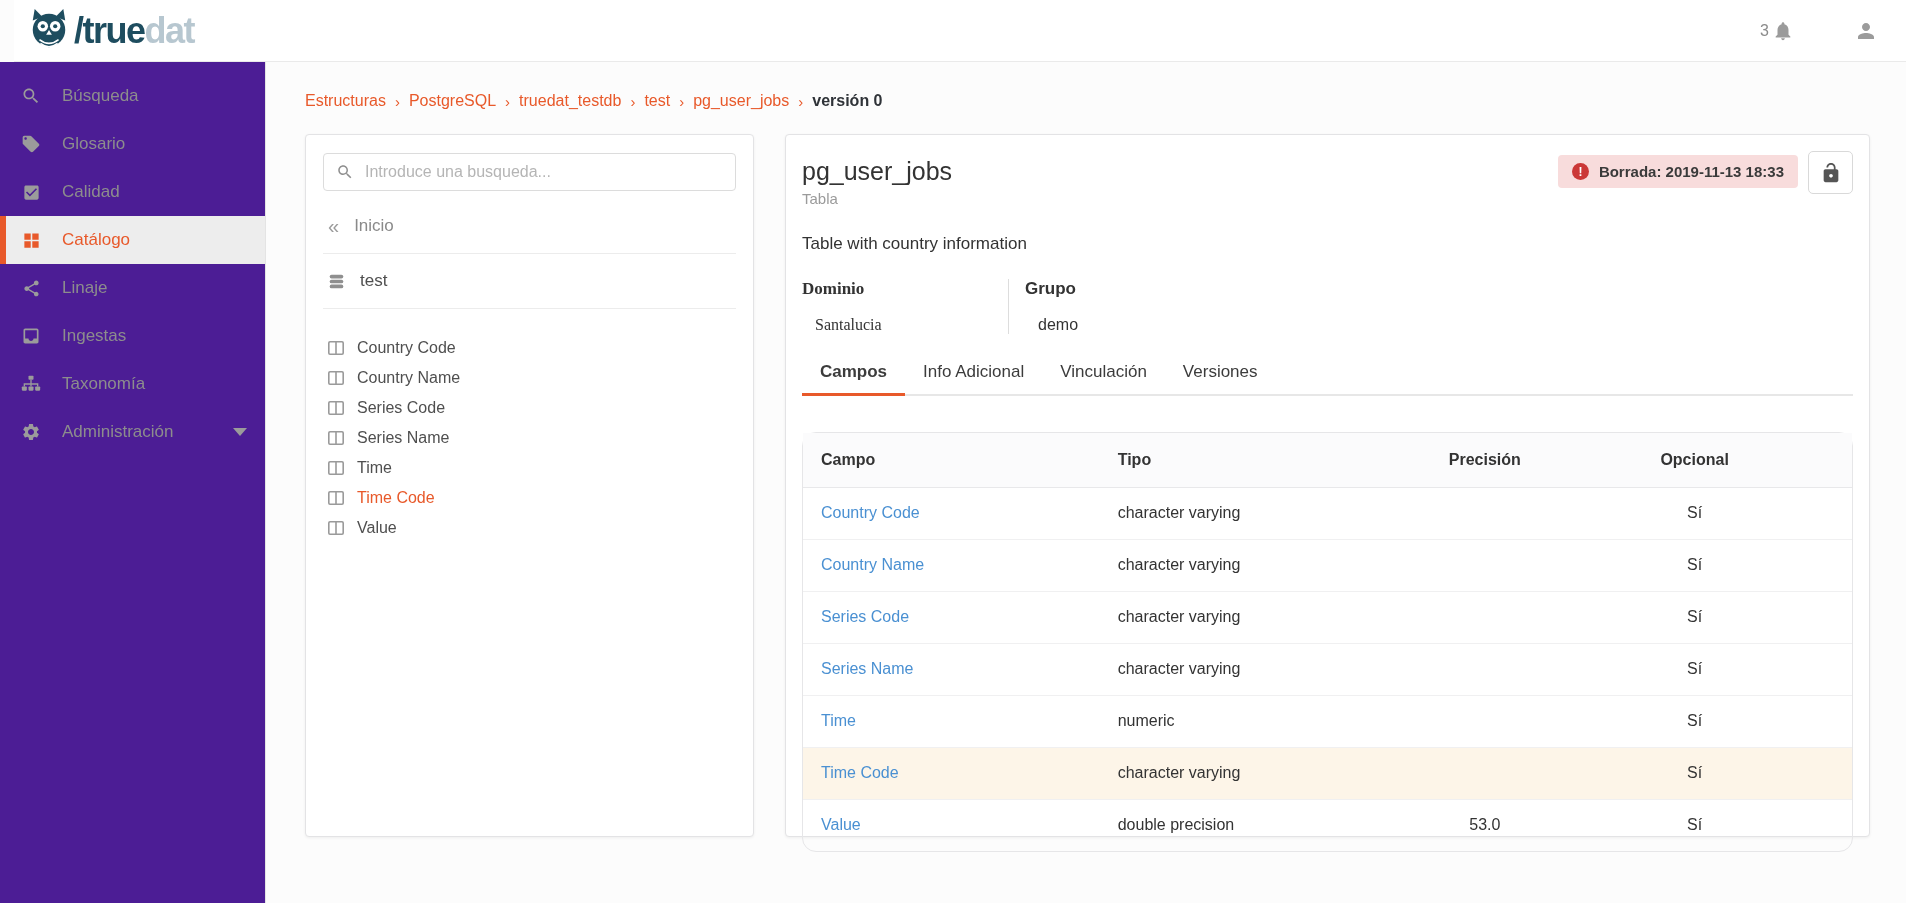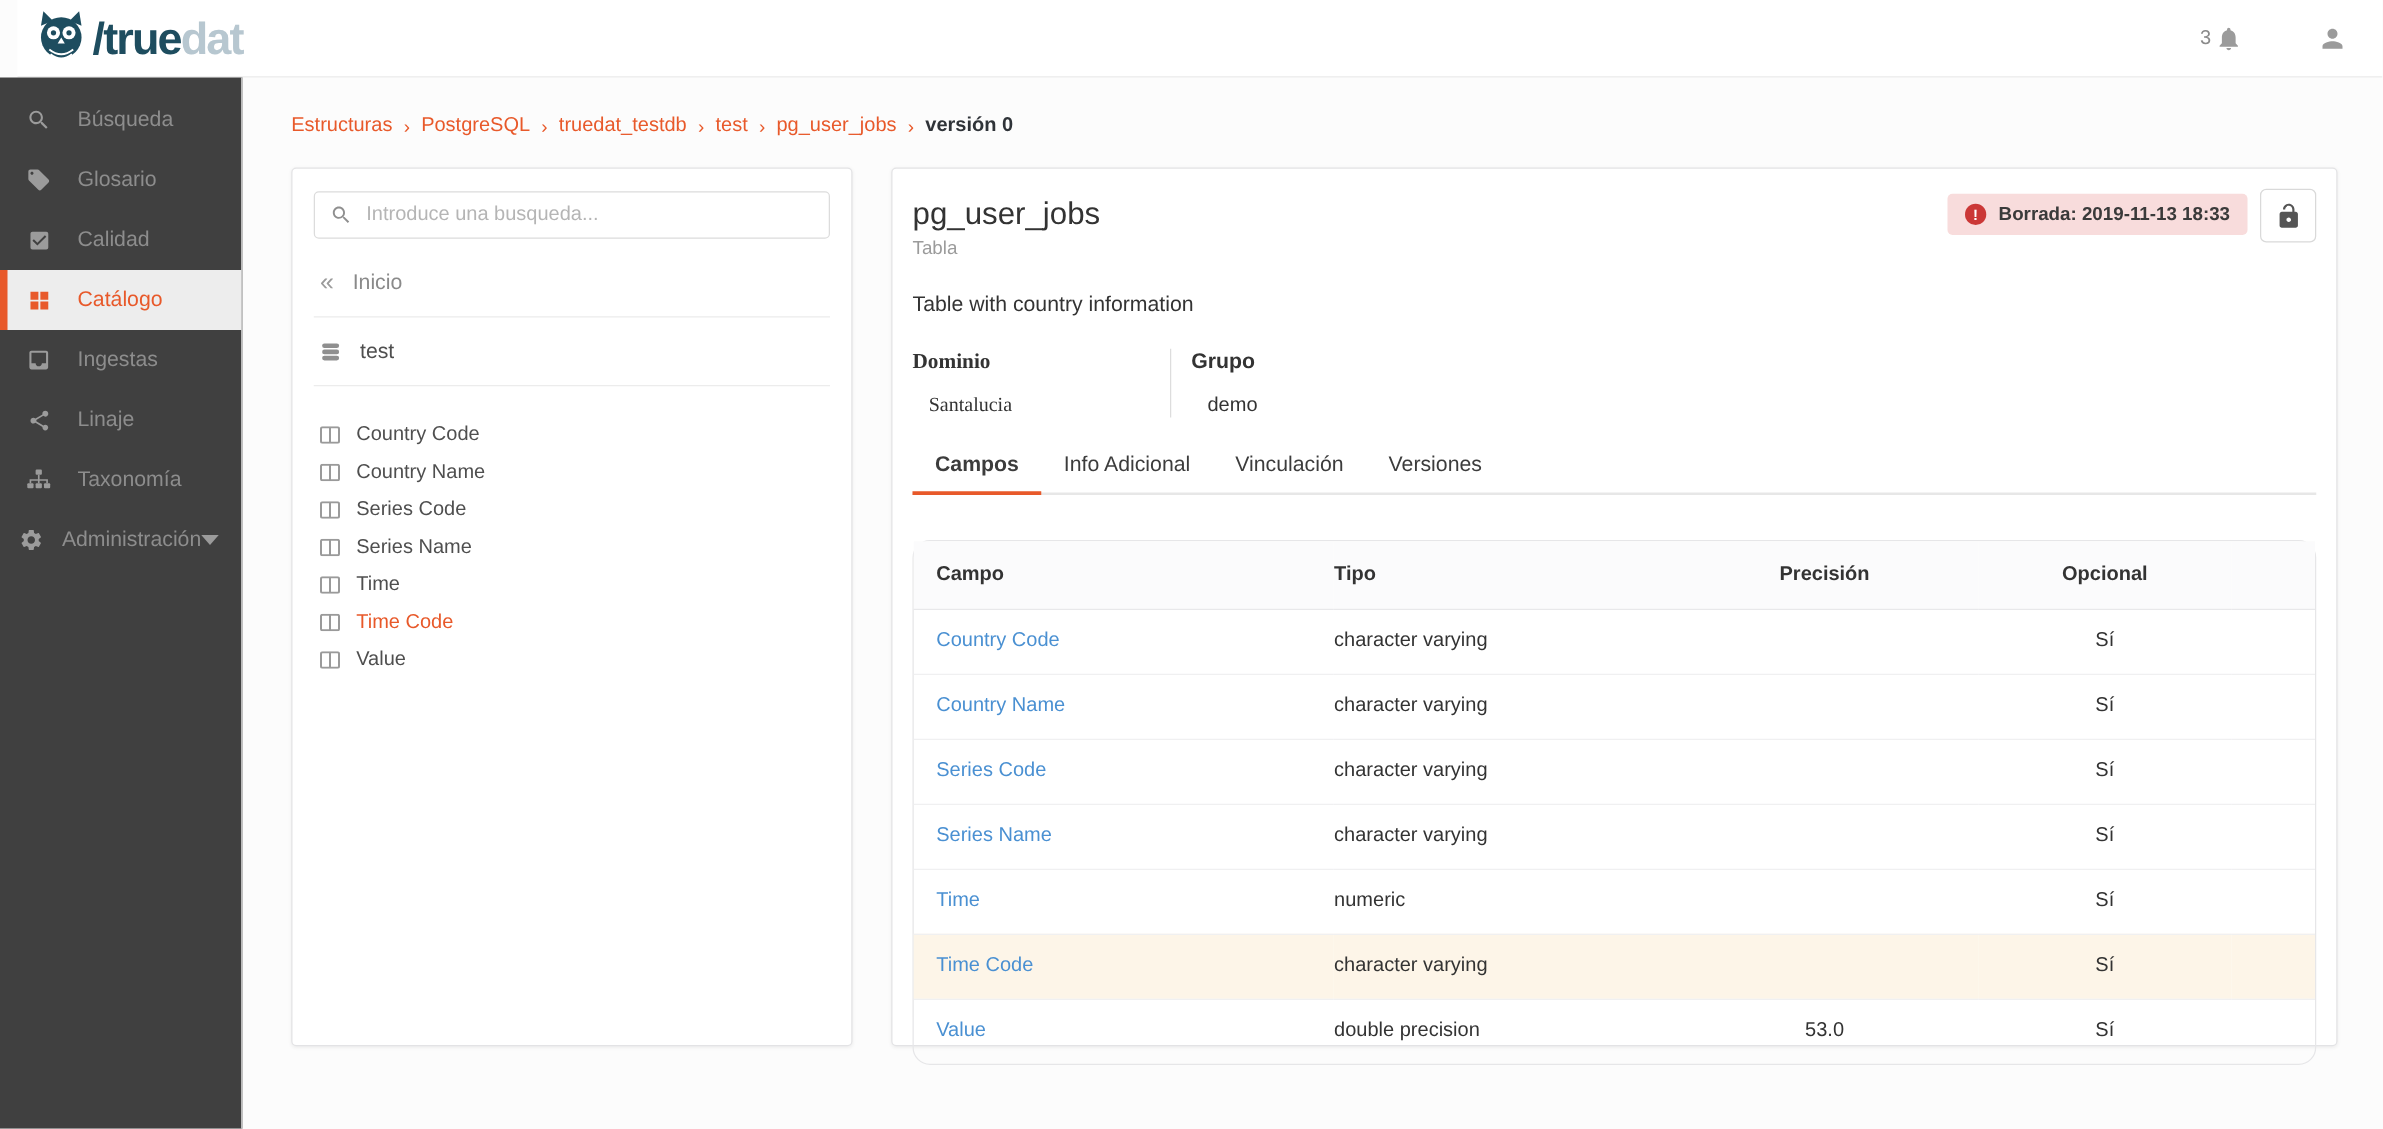--- a/index.html
+++ b/index.html
@@ -12,21 +12,21 @@
   .brand { display:flex; align-items:center; gap:4px; cursor:pointer; }
   .wordmark { font-size:36px; font-weight:800; color:#1E4D5F; letter-spacing:-1.5px; line-height:1; }
   .wordmark .dat { color:#B7C7D0; }
   .nav-right { display:flex; align-items:center; gap:60px; }
   .notif { display:flex; align-items:center; gap:3px; color:#8b8b8b; font-size:16px; cursor:pointer; }
   .icon-gray { fill:#9b9b9b; }
   .user-btn { cursor:pointer; display:flex; align-items:center; }
 
   
   .layout { display:flex; height:841px; }
-  .sidebar { width:194px; background:#404040; border-right:1px solid #e4e4e4; padding-top:10px; flex-shrink:0; }
+  .sidebar { width:266px; background:#4c1d95; border-right:1px solid #e4e4e4; padding-top:10px; flex-shrink:0; }
   .side-item { height:48px; display:flex; align-items:center; color:#8d8d8d; font-size:17px;
                cursor:pointer; position:relative; padding-right:18px; }
   .side-item .icn { width:62px; display:flex; justify-content:center; align-items:center; }
   .side-item.active { background:#ededed; color:#E8592A; }
   .side-item.active::before { content:""; position:absolute; left:0; top:0; bottom:0; width:6px; background:#E8592A; }
   .side-item.active .icon-gray { fill:#E8592A; }
   .caret { margin-left:auto; width:0; height:0; border-left:7px solid transparent;
            border-right:7px solid transparent; border-top:8px solid #9b9b9b; }
 
   .content { flex:1; padding:0 36px 0 39px; }
@@ -168,33 +168,33 @@
     <div class="side-item active">
       <span class="icn">
         <svg width="19" height="19" viewBox="0 0 24 24" class="icon-gray">
             <path d="M3 3h8v8H3zM13 3h8v8h-8zM3 13h8v8H3zM13 13h8v8h-8z"></path>
           </svg>
       </span>
       <span>Catálogo</span>
     </div>
     <div class="side-item">
       <span class="icn">
+        <svg width="19" height="19" viewBox="0 0 24 24" class="icon-gray">
+            <path d="M18 16.08c-.76 0-1.44.3-1.96.77L8.91 12.7c.05-.23.09-.46.09-.7s-.04-.47-.09-.7l7.05-4.11c.54.5 1.25.81 2.04.81 1.66 0 3-1.34 3-3s-1.34-3-3-3-3 1.34-3 3c0 .24.04.47.09.7L8.04 9.81C7.5 9.31 6.79 9 6 9c-1.66 0-3 1.34-3 3s1.34 3 3 3c.79 0 1.5-.31 2.04-.81l7.12 4.16c-.05.21-.08.43-.08.65 0 1.61 1.31 2.92 2.92 2.92 1.61 0 2.92-1.31 2.92-2.92s-1.31-2.92-2.92-2.92z"></path>
+          </svg>
+      </span>
+      <span>Linaje</span>
+    </div>
+    <div class="side-item">
+      <span class="icn">
         <svg width="20" height="20" viewBox="0 0 24 24" class="icon-gray">
             <path d="M19 3H5c-1.1 0-2 .9-2 2v14c0 1.1.9 2 2 2h14c1.1 0 2-.9 2-2V5c0-1.1-.9-2-2-2zm0 12h-4c0 1.66-1.35 3-3 3s-3-1.34-3-3H5V5h14v10z"></path>
           </svg>
       </span>
       <span>Ingestas</span>
-    </div>
-    <div class="side-item">
-      <span class="icn">
-        <svg width="19" height="19" viewBox="0 0 24 24" class="icon-gray">
-            <path d="M18 16.08c-.76 0-1.44.3-1.96.77L8.91 12.7c.05-.23.09-.46.09-.7s-.04-.47-.09-.7l7.05-4.11c.54.5 1.25.81 2.04.81 1.66 0 3-1.34 3-3s-1.34-3-3-3-3 1.34-3 3c0 .24.04.47.09.7L8.04 9.81C7.5 9.31 6.79 9 6 9c-1.66 0-3 1.34-3 3s1.34 3 3 3c.79 0 1.5-.31 2.04-.81l7.12 4.16c-.05.21-.08.43-.08.65 0 1.61 1.31 2.92 2.92 2.92 1.61 0 2.92-1.31 2.92-2.92s-1.31-2.92-2.92-2.92z"></path>
-          </svg>
-      </span>
-      <span>Linaje</span>
     </div>
     <div class="side-item">
       <span class="icn">
         <svg width="20" height="20" viewBox="0 0 24 24" class="icon-gray">
           <rect x="9" y="2" width="6" height="5" rx="1"></rect>
           <rect x="1" y="15" width="6" height="5" rx="1"></rect>
             <rect x="9" y="15" width="6" height="5" rx="1"></rect>
             <rect x="17" y="15" width="6" height="5" rx="1"></rect>
           <path d="M12 7v4M4 15v-3h16v3M12 11v4" stroke="#9b9b9b" stroke-width="1.6" fill="none"></path>
         </svg>

